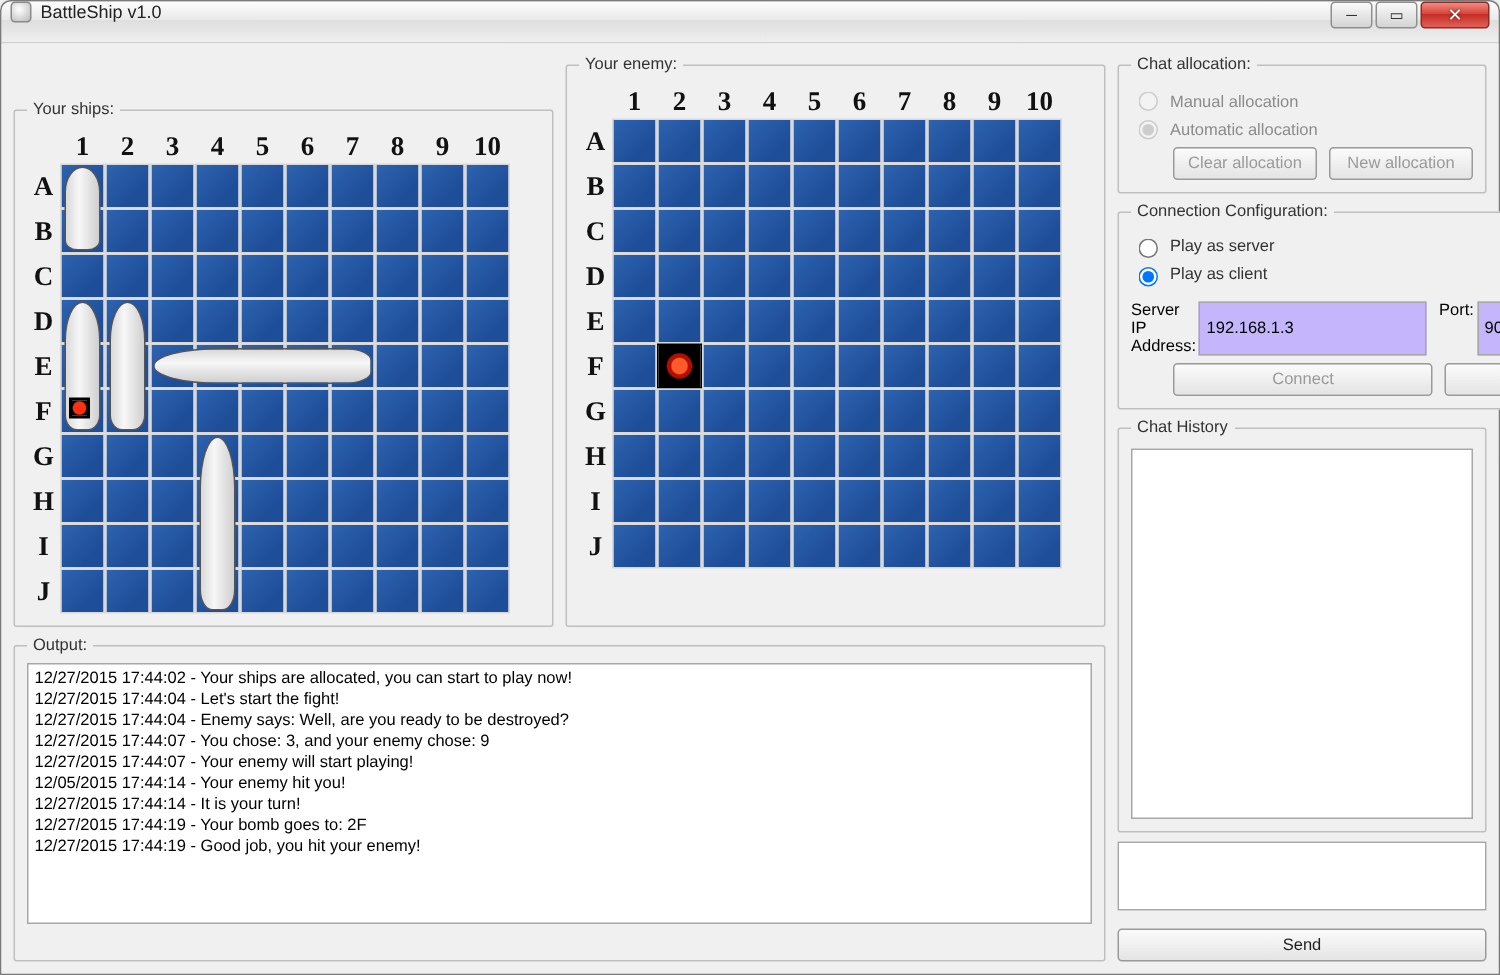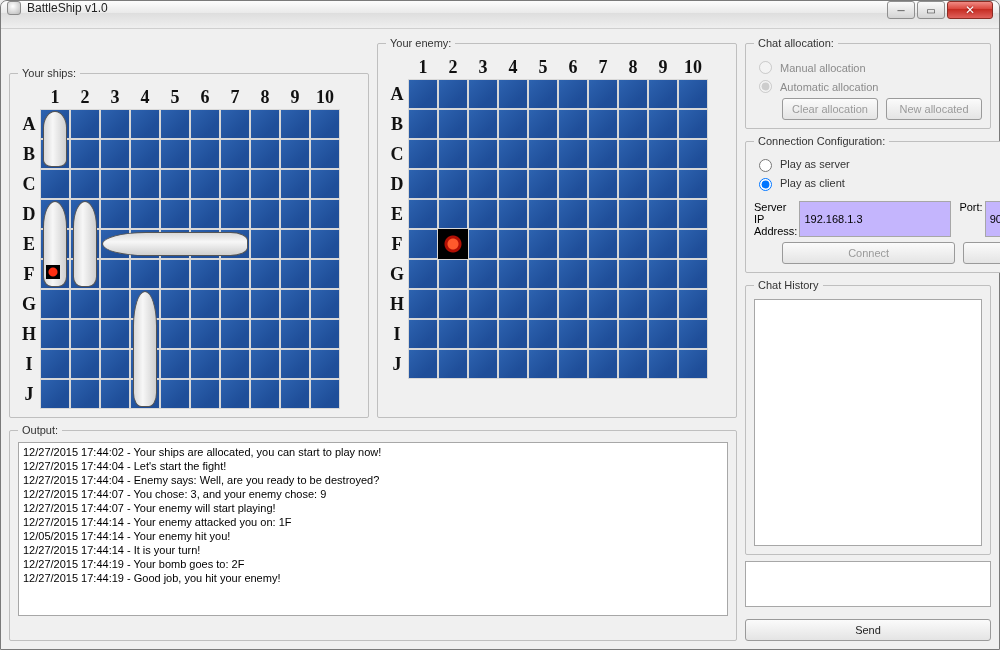--- a/index.html
+++ b/index.html
@@ -428,21 +428,20 @@
     </fieldset>
 
     <fieldset class="output-fs">
       <legend>Output:</legend>
       <div class="output-box" id="output-box">
           <div class="line">12/27/2015 17:44:02 - Your ships are allocated, you can start to play now!</div>
           <div class="line">12/27/2015 17:44:04 - Let's start the fight!</div>
           <div class="line">12/27/2015 17:44:04 - Enemy says: Well, are you ready to be destroyed?</div>
           <div class="line">12/27/2015 17:44:07 - You chose: 3, and your enemy chose: 9</div>
           <div class="line">12/27/2015 17:44:07 - Your enemy will start playing!</div>
-          <div class="line">12/27/2015 17:44:14 - Your enemy attacked you on: 1F</div>
           <div class="line">12/05/2015 17:44:14 - Your enemy hit you!</div>
           <div class="line">12/27/2015 17:44:14 - It is your turn!</div>
           <div class="line">12/27/2015 17:44:19 - Your bomb goes to: 2F</div>
           <div class="line">12/27/2015 17:44:19 - Good job, you hit your enemy!</div>
         </div>
     </fieldset>
 
     <div class="side">
 
       <fieldset>
@@ -450,21 +449,21 @@
         <div class="radio-row disabled">
           <input type="radio" disabled="" style="">
           <span>Manual allocation</span>
         </div>
         <div class="radio-row disabled">
           <input type="radio" disabled="" checked="" style="">
           <span>Automatic allocation</span>
         </div>
         <div class="btn-row">
           <div class="btn disabled">Clear allocation</div>
-          <div class="btn disabled">New allocated</div>
+          <div class="btn disabled">New allocation</div>
         </div>
       </fieldset>
 
       <fieldset>
         <legend>Connection Configuration:</legend>
         <div class="radio-row">
           <input type="radio" name="role" style="">
           <span>Play as server</span>
         </div>
         <div class="radio-row">

